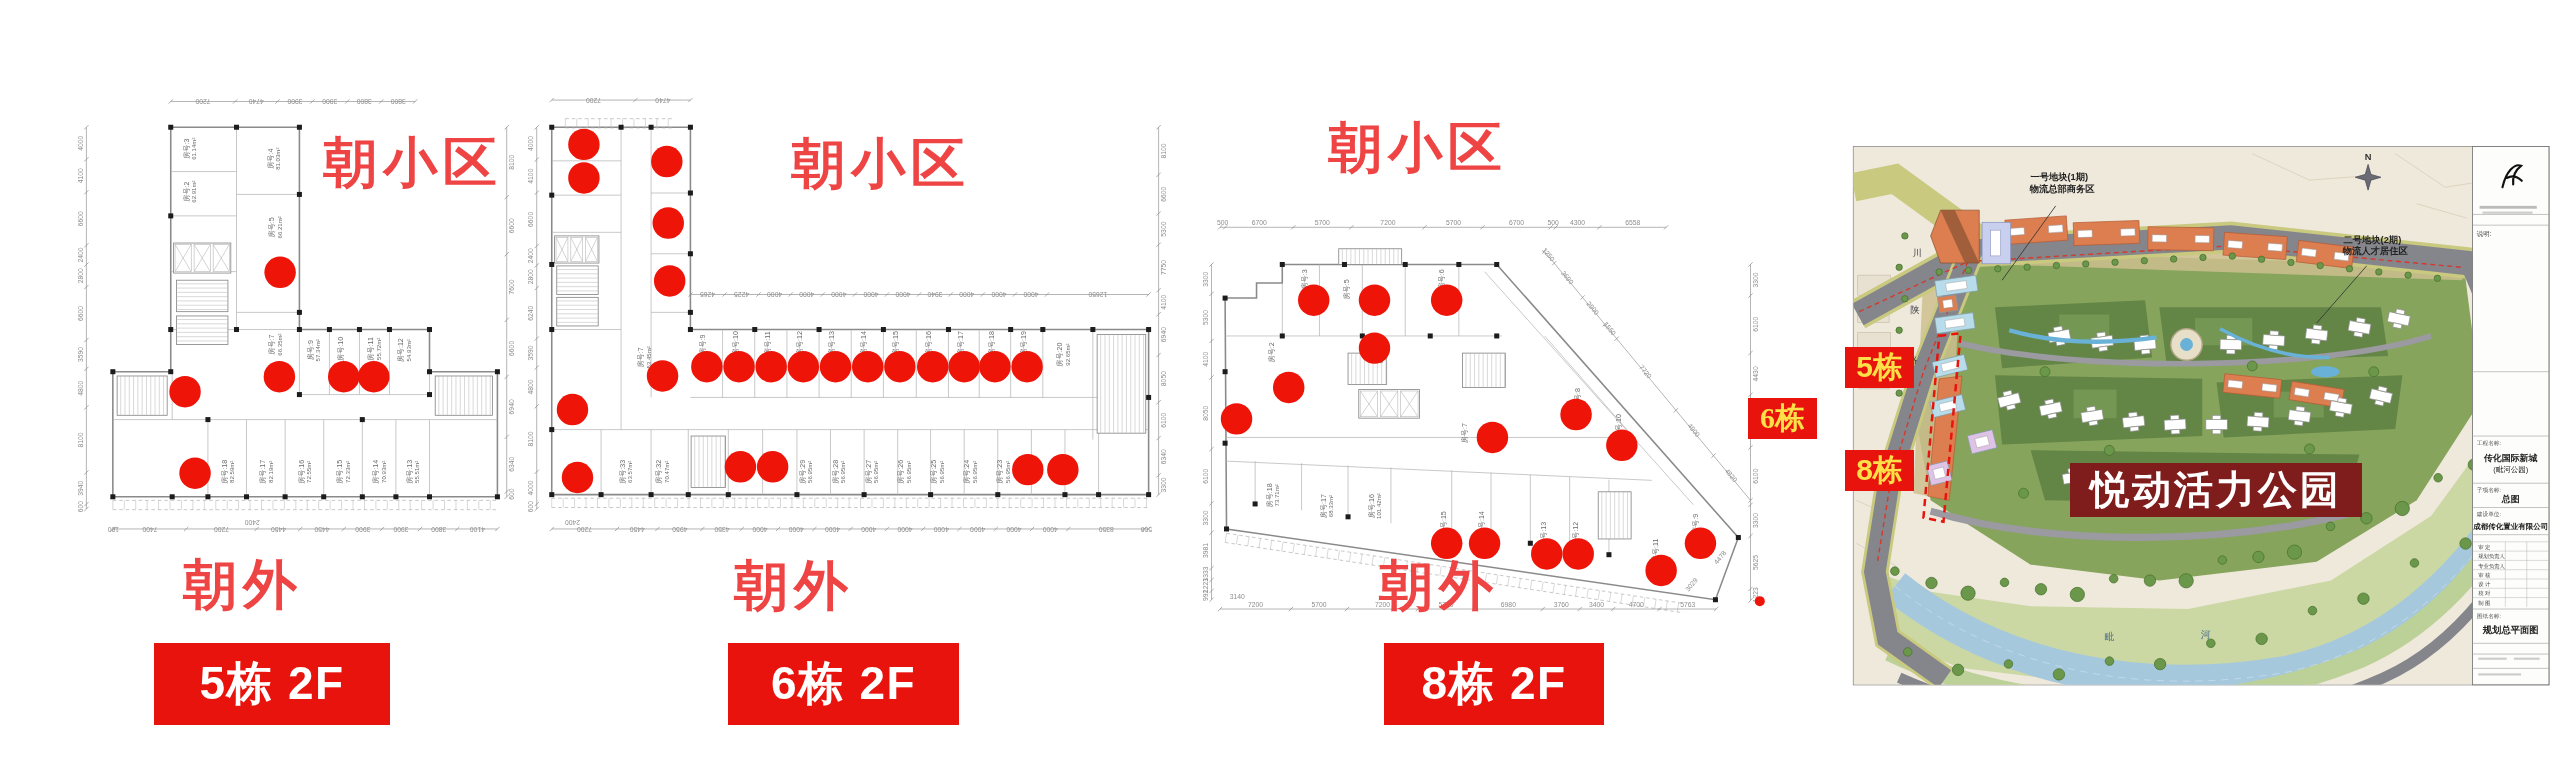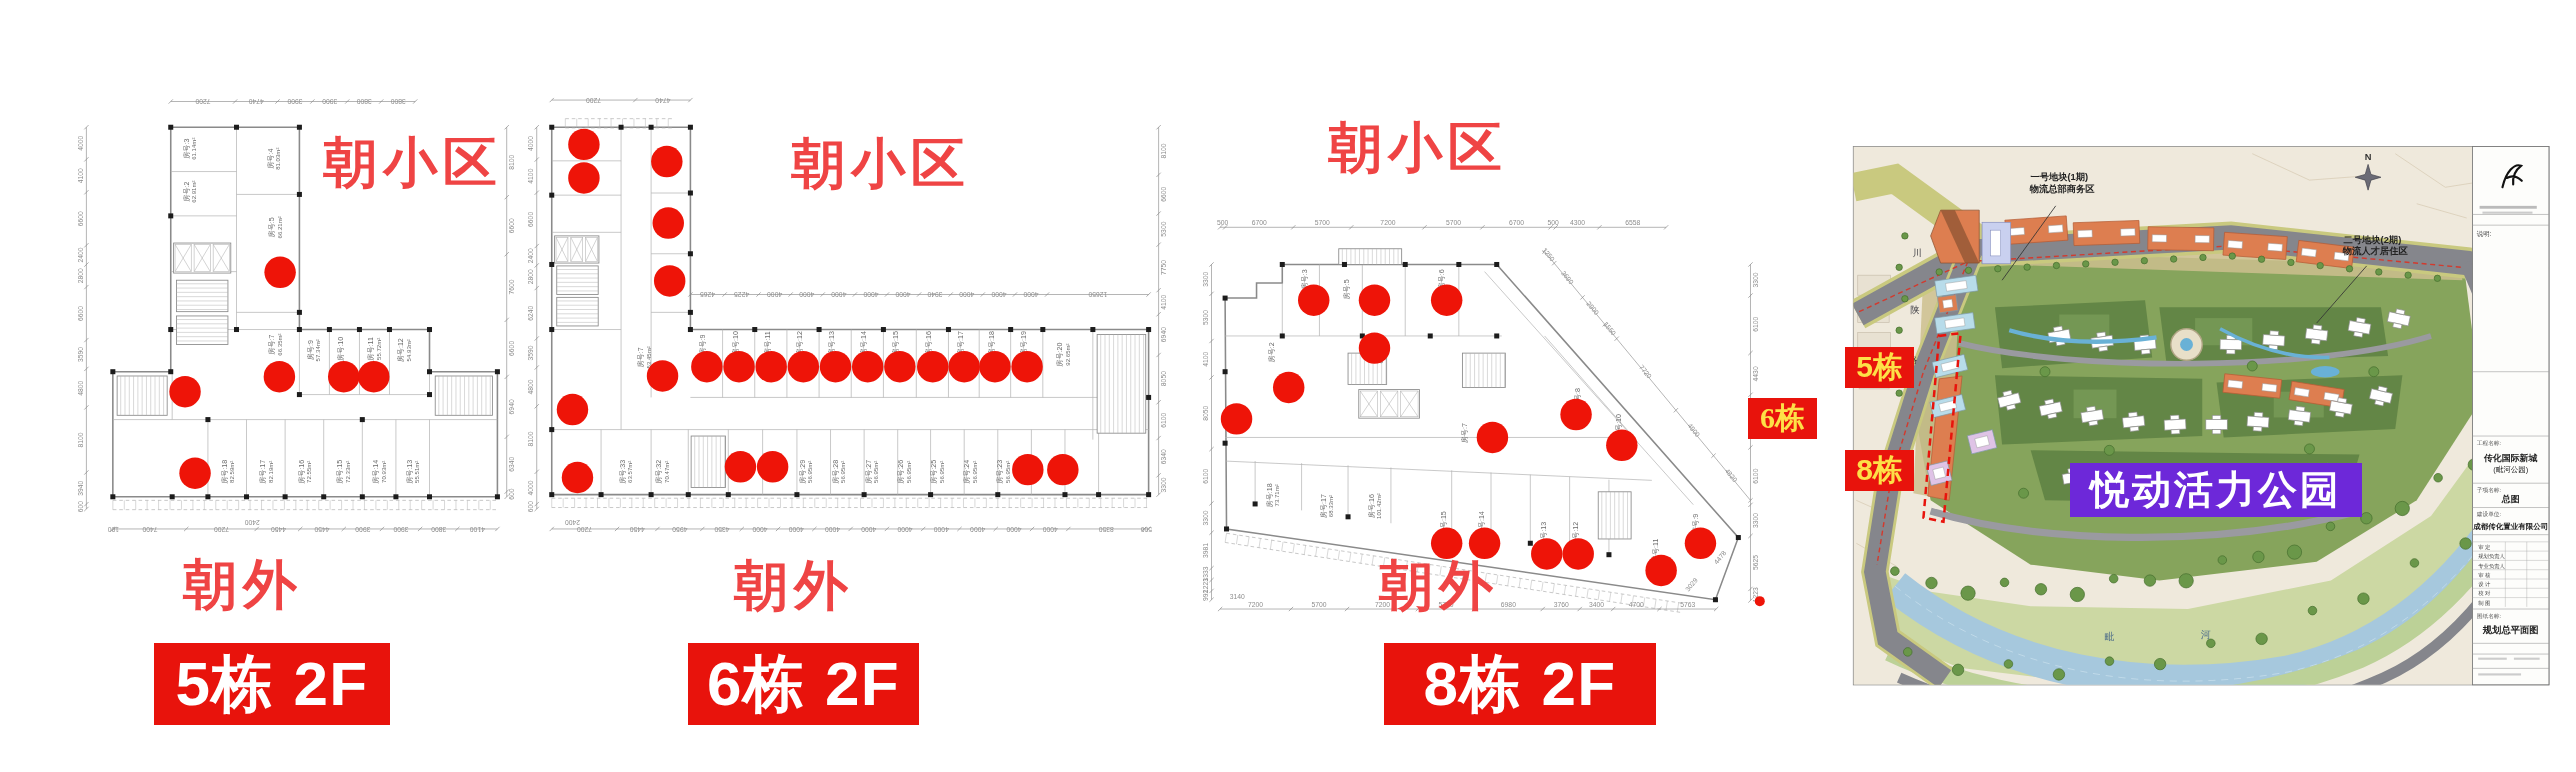--- a/index.html
+++ b/index.html
@@ -1,25 +1,25 @@
 <!DOCTYPE html>
 <html style="font-size:11.4px"><head>
 <meta charset="utf-8">
 <style>
   html,body{margin:0;padding:0;background:#fff;}
   .stage{position:relative;width:2576px;height:772px;background:#ffffff;overflow:hidden;
          font-family:"Liberation Sans","DejaVu Sans",sans-serif;}
   svg text{font-family:"Liberation Sans","DejaVu Sans",sans-serif;}
   .cn-label{position:absolute;color:#ef4444;font-weight:900;font-size:54px;letter-spacing:5.7px;
             transform:translate(-50%,-50%);white-space:nowrap;line-height:1;}
-  .banner{position:absolute;background:#e8130c;color:#ffffff;font-weight:900;font-size:62px;
+  .banner{position:absolute;background:#e8130c;color:#ffffff;font-weight:900;font-size:46px;
           display:flex;align-items:center;justify-content:center;letter-spacing:1.4px;white-space:nowrap;text-align:right;}
   .bld-box{position:absolute;width:69px;height:41px;background:#e8130c;color:#fde047;font-weight:900;
            font-size:30px;display:flex;align-items:center;justify-content:center;white-space:nowrap;}
-  .park-banner{position:absolute;background:#6d28d9;color:#fff;font-weight:900;font-size:39px;
+  .park-banner{position:absolute;background:#7f1d1d;color:#fff;font-weight:900;font-size:39px;
            display:flex;align-items:center;justify-content:center;letter-spacing:2.9px;white-space:nowrap;}
 </style>
 </head>
 <body>
 
 <div class="stage">
   <svg id="scene" width="2576" height="772" viewBox="0 0 3602 1080">
       <g>
         <polygon points="238,178 418,178 418,461 600,461 600,520 695,520 695,695 157,695 157,520 238,520" fill="#ffffff" stroke="#8a8a8a" stroke-width="2.2"></polygon>
         <line x1="330" y1="178" x2="330" y2="461" stroke="#b3b3b3" stroke-width="1"></line>
@@ -1464,25 +1464,25 @@
       </g>
     </svg>
 
   
   <div class="cn-label" style="left: 413px; top: 162px;">朝小区</div>
   <div class="cn-label" style="left: 243px; top: 584px;">朝外</div>
   <div class="banner" style="left: 154px; top: 643px; width: 236px; height: 82px;">5栋 2F</div>
   
   <div class="cn-label" style="left: 881px; top: 163px;">朝小区</div>
   <div class="cn-label" style="left: 794px; top: 585px;">朝外</div>
-  <div class="banner" style="left: 688px; top: 643px; width: 231px; height: 82px;">6栋 2F</div>
+  <div class="banner" style="left: 728px; top: 643px; width: 231px; height: 82px;">6栋 2F</div>
   
   <div class="cn-label" style="left: 1418px; top: 147px;">朝小区</div>
   <div class="cn-label" style="left: 1439px; top: 585px;">朝外</div>
-  <div class="banner" style="left: 1384px; top: 643px; width: 272px; height: 82px;">8栋 2F</div>
+  <div class="banner" style="left: 1384px; top: 643px; width: 220px; height: 82px;">8栋 2F</div>
 
   
   <div class="bld-box" id="box-b5" style="left: 1845px; top: 347px;">5栋</div>
   <div class="bld-box" id="box-b6" style="left: 1748px; top: 398px; font-family: Liberation Serif, serif;">6栋</div>
   <div class="bld-box" id="box-b8" style="left: 1845px; top: 450px; text-align: right;">8栋</div>
   <div class="park-banner" style="left: 2070px; top: 463px; width: 292px; height: 54px;">悦动活力公园</div>
 </div>
 
 
 </body></html>

